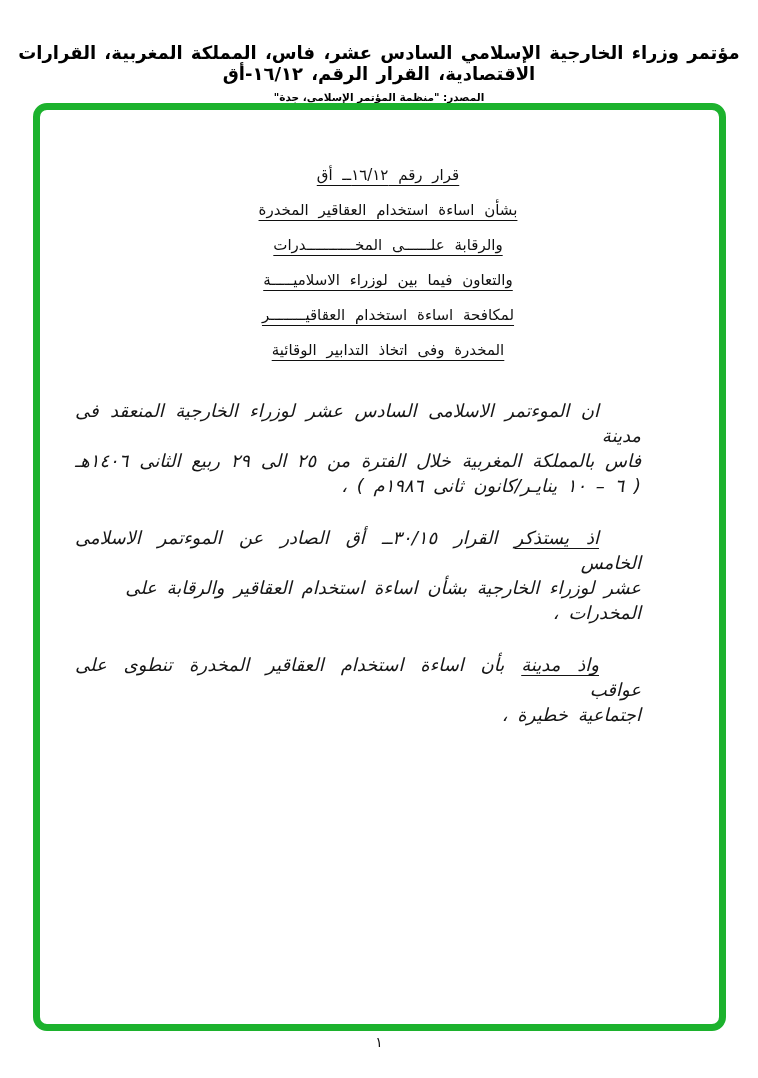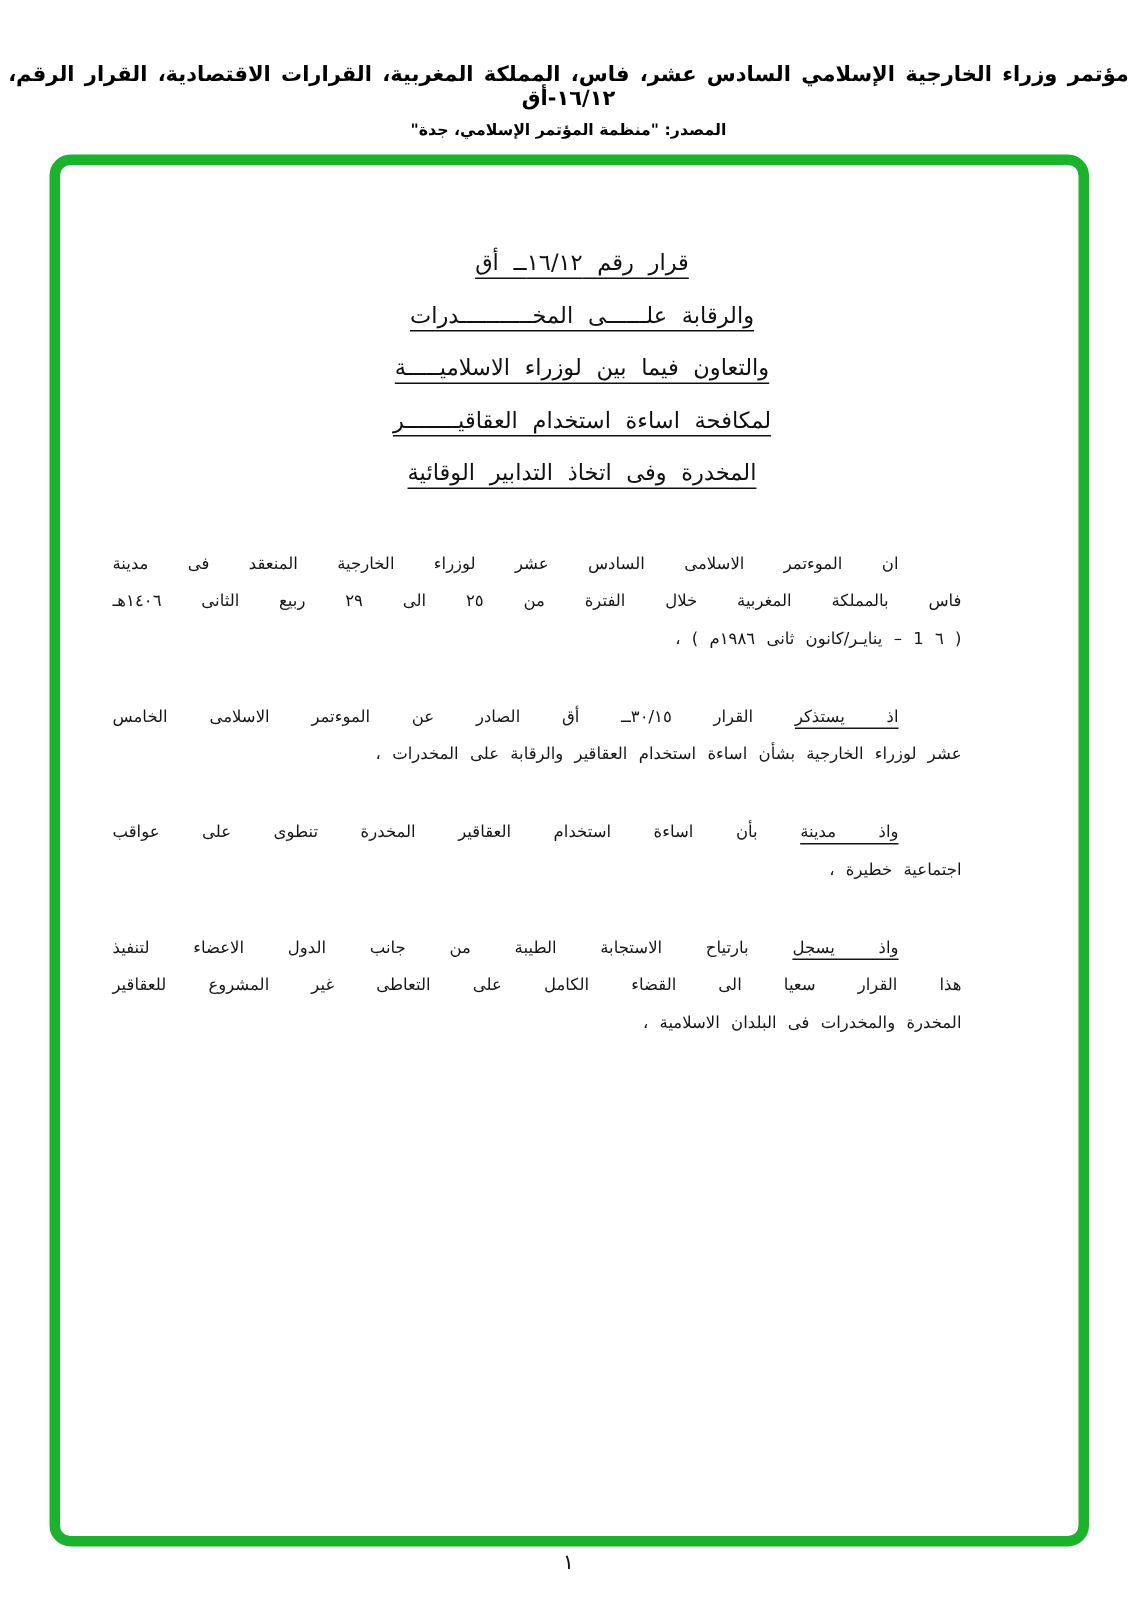--- a/index.html
+++ b/index.html
@@ -5,21 +5,21 @@
   html,body{margin:0;padding:0;background:#ffffff;}
   body{
     width:758px;height:1078px;position:relative;overflow:hidden;
     font-family:"DejaVu Sans",sans-serif;color:#151515;
   }
   
   .top-header{
     position:absolute;top:42px;left:0;right:0;text-align:center;
   }
   .top-header .h1{
-    font-size:14px;font-weight:bold;color:#000;word-spacing:2px;letter-spacing:0;
+    font-size:18px;font-weight:bold;color:#000;word-spacing:2px;letter-spacing:0;
   }
   .top-header .h2{
     font-size:10.5px;font-weight:bold;color:#000;margin-top:7px;
   }
   
   .frame{
     position:absolute;left:33px;top:103px;width:693px;height:928px;
     box-sizing:border-box;border:7px solid #1cb22d;border-radius:14px;
     background:#fff;
   }
@@ -29,21 +29,21 @@
   }
   
   .title-block{
     position:relative;left:30px;text-align:center;margin:0 auto 30px auto;
     line-height:35px;font-size:15px;word-spacing:5px;color:#101010;
   }
   .title-line span.u{
     text-decoration:underline;text-underline-offset:5px;text-decoration-thickness:1.3px;
   }
   
-  .paragraphs{font-size:11px;line-height:25px;word-spacing:4px;}
+  .paragraphs{font-size:18px;line-height:25px;word-spacing:4px;font-style:italic;}
   .para{margin:0 0 27px 0;}
   .line{text-align:right;white-space:normal;}
   .line.j{text-align:justify;text-align-last:justify;}
   .line.first{text-indent:42px;}
   span.lead-u{
     text-decoration:underline;text-underline-offset:4px;text-decoration-thickness:1.3px;
   }
   
   .page-number{
     position:absolute;left:0;right:0;top:1034px;text-align:center;
@@ -56,40 +56,36 @@
 <div class="top-header">
   <div class="h1">مؤتمر وزراء الخارجية الإسلامي السادس عشر، فاس، المملكة المغربية، القرارات الاقتصادية، القرار الرقم، ١٦/١٢-أق</div>
   <div class="h2">المصدر:  "منظمة المؤتمر الإسلامي، جدة"</div>
 </div>
 
 <div class="frame"></div>
 
 <div class="doc-content">
   <div class="title-block">
       <div class="title-line"><span class="u">قرار رقم ١٦/١٢ــ  أق</span></div>
+      <div class="title-line"><span class="u">بشأن اساءة استخدام العقاقير المخدرة</span></div>
       <div class="title-line"><span class="u">والرقابة علــــــى المخـــــــــــدرات</span></div>
       <div class="title-line"><span class="u">والتعاون فيما بين لوزراء الاسلاميـــــة</span></div>
       <div class="title-line"><span class="u">لمكافحة اساءة استخدام العقاقيــــــــر</span></div>
       <div class="title-line"><span class="u">المخدرة وفى اتخاذ التدابير الوقائية</span></div>
     </div>
   <div class="paragraphs">
       <div class="para">
         <div class="line first j">ان الموءتمر الاسلامى السادس عشر لوزراء الخارجية المنعقد فى مدينة</div>
         <div class="line j">فاس بالمملكة المغربية خلال الفترة من ٢٥ الى ٢٩ ربيع الثانى ١٤٠٦هـ</div>
-        <div class="line">( ٦ ‎–‎ 1 ينايـر/كانون ثانى ١٩٨٦م ) ،</div>
+        <div class="line">( ٦ ‎–‎ ١٠ ينايـر/كانون ثانى ١٩٨٦م ) ،</div>
       </div>
       <div class="para">
         <div class="line first j"><span class="lead-u">اذ يستذكر</span> القرار ٣٠/١٥ــ أق  الصادر عن الموءتمر الاسلامى الخامس</div>
         <div class="line">عشر لوزراء الخارجية بشأن اساءة استخدام العقاقير والرقابة على المخدرات ،</div>
       </div>
       <div class="para">
         <div class="line first j"><span class="lead-u">واذ مدينة</span> بأن اساءة استخدام العقاقير المخدرة تنطوى على عواقب</div>
         <div class="line">اجتماعية خطيرة ،</div>
       </div>
-      <div class="para">
-        <div class="line first j"><span class="lead-u">واذ يسجل</span> بارتياح الاستجابة الطيبة من جانب الدول الاعضاء لتنفيذ</div>
-        <div class="line j">هذا القرار سعيا الى القضاء الكامل على التعاطى غير المشروع للعقاقير</div>
-        <div class="line">المخدرة والمخدرات فى البلدان الاسلامية ،</div>
-      </div>
     </div>
 </div>
 
 <div class="page-number">١</div>
 
 </body></html>

